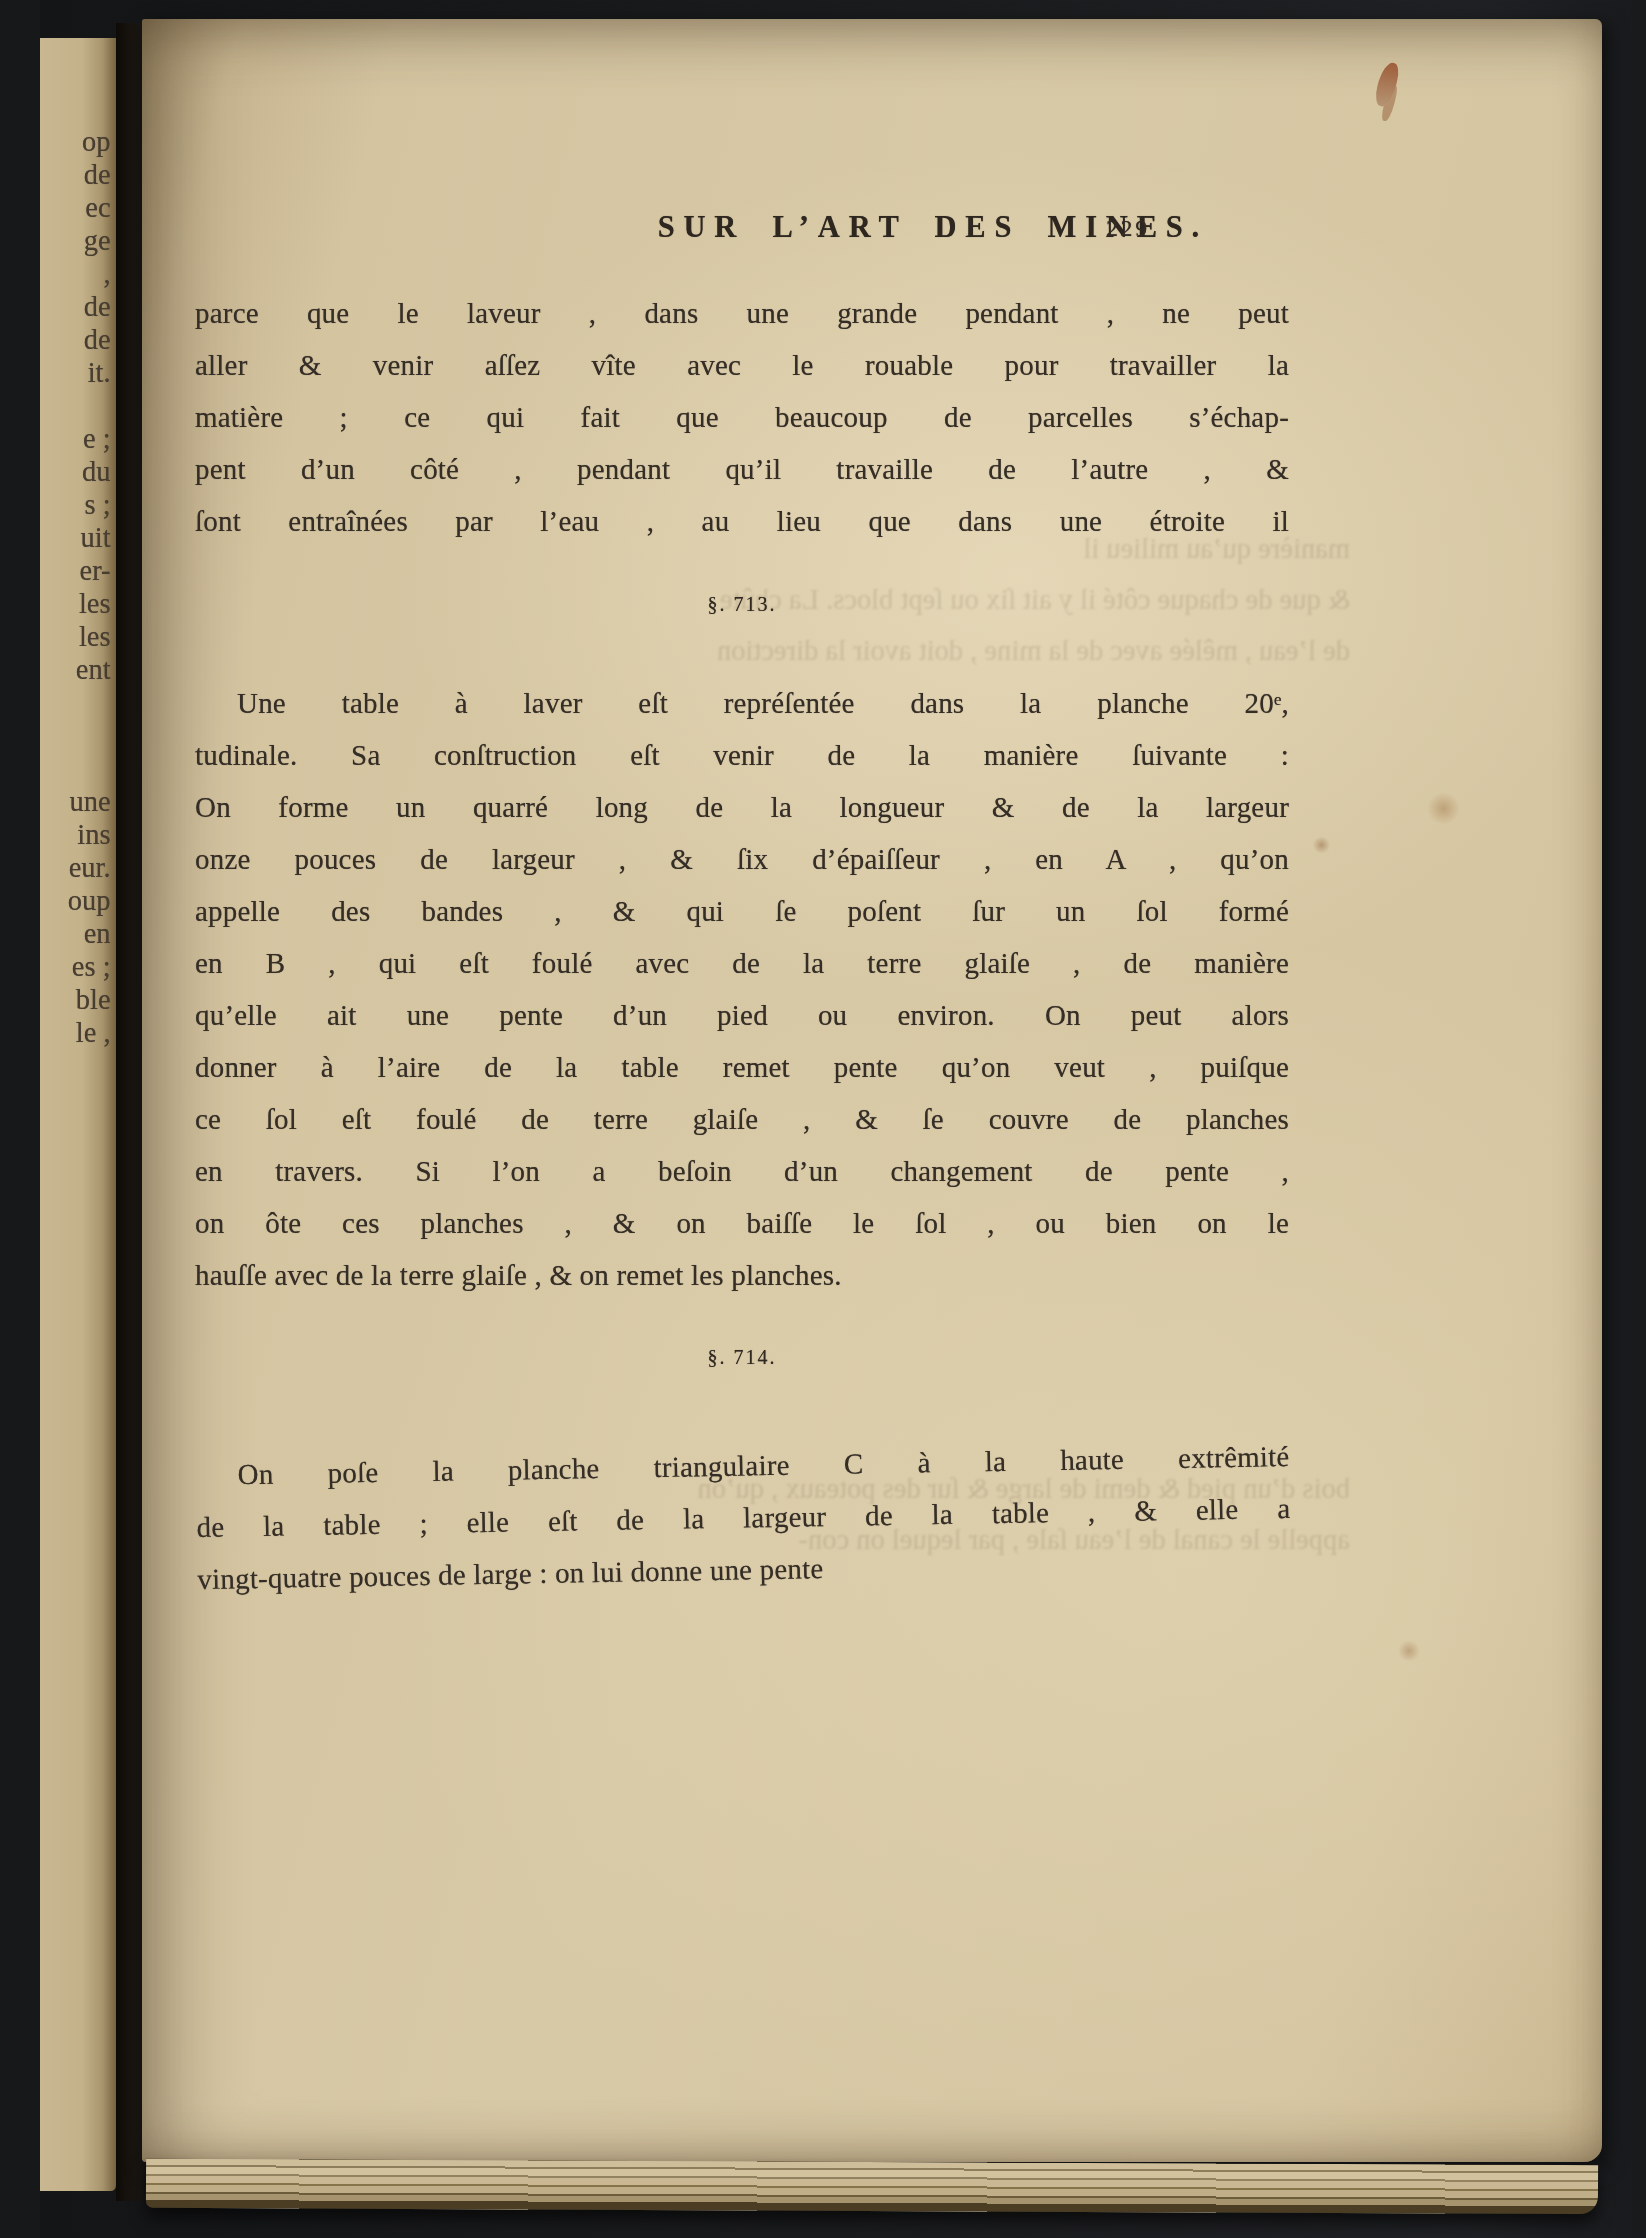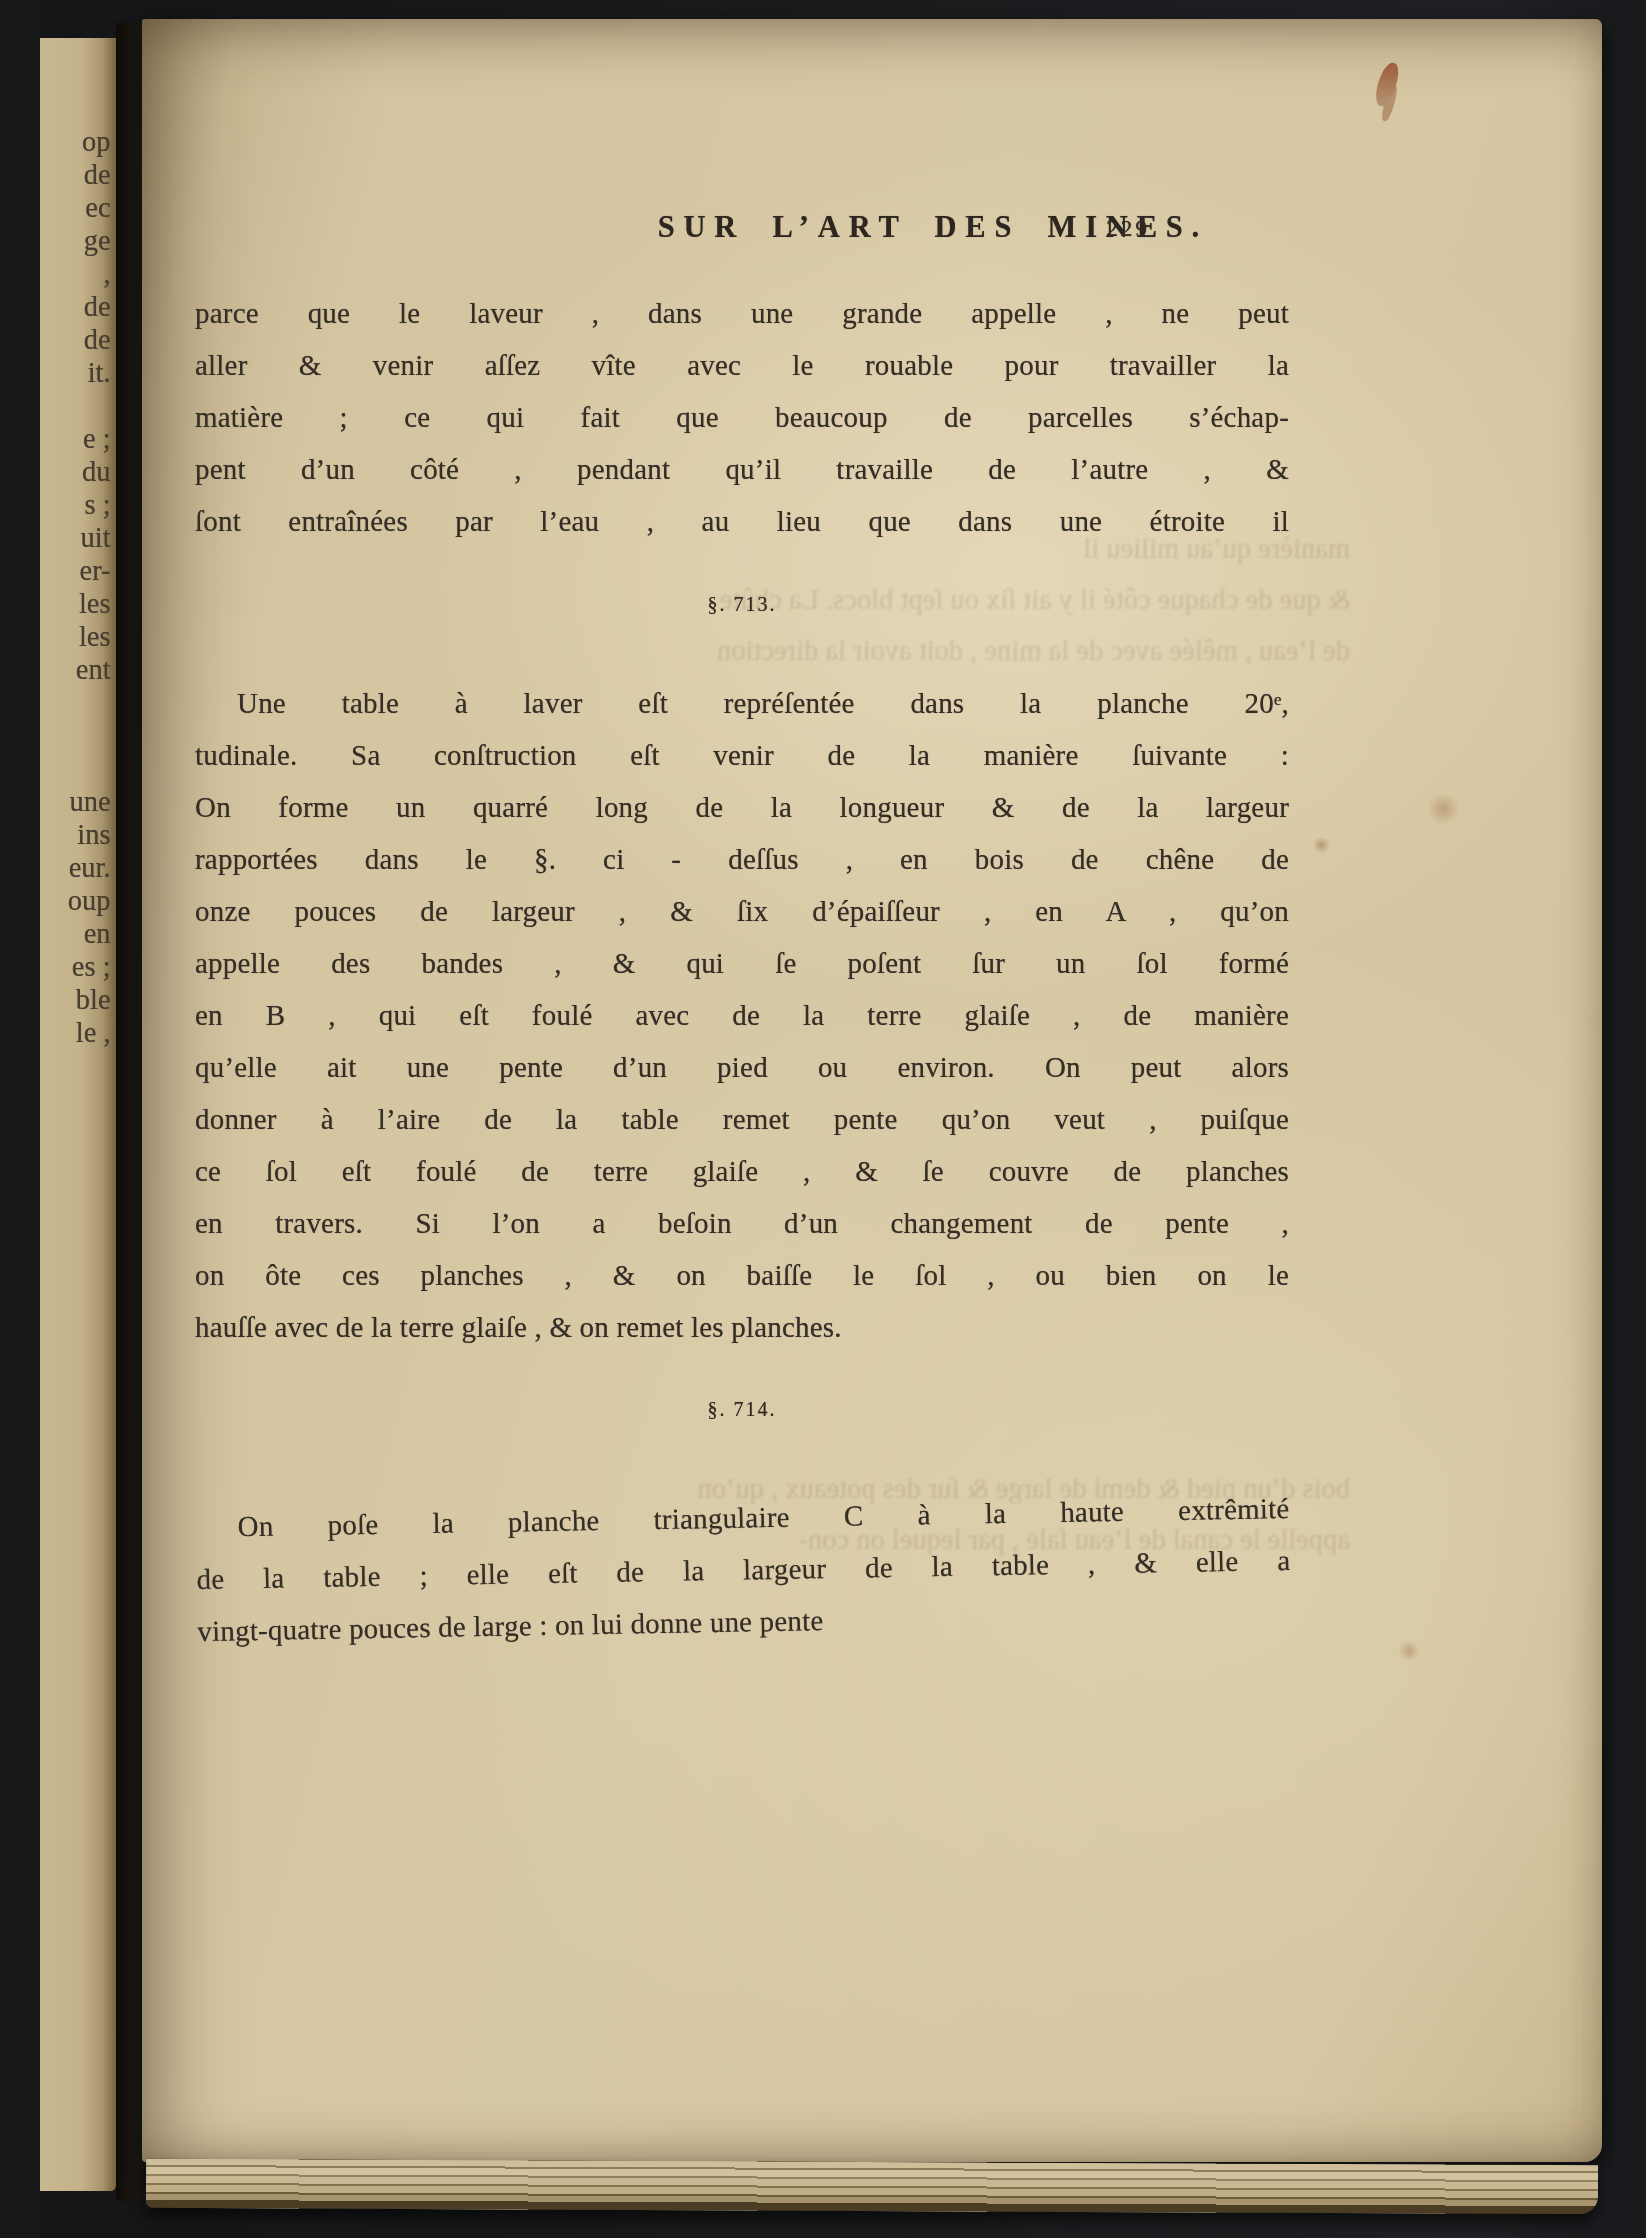--- a/index.html
+++ b/index.html
@@ -182,34 +182,33 @@
       </div>
 
     <div class="text-column">
 
       <div class="header">
         <span class="title">SUR L’ART DES MINES.</span>
         <span class="pagenum">229</span>
       </div>
 
       <div class="para justify">
-          <div class="line first">parce que le laveur , dans une grande appelle , ne peut</div>
+          <div class="line first">parce que le laveur , dans une grande pendant , ne peut</div>
           <div class="line">aller &amp; venir aſſez vîte avec le rouable pour travailler la</div>
           <div class="line">matière ; ce qui fait que beaucoup de parcelles s’échap-</div>
           <div class="line">pent d’un côté , pendant qu’il travaille de l’autre , &amp;</div>
           <div class="line">ſont entraînées par l’eau , au lieu que dans une étroite il</div>
         </div>
 
       <div class="sect">§. 713.</div>
 
       <div class="para justify indent-first">
           <div class="line first">Une table à laver eſt repréſentée dans la planche 20ᵉ,</div>
           <div class="line">tudinale. Sa conſtruction eſt venir de la manière ſuivante :</div>
           <div class="line">On forme un quarré long de la longueur &amp; de la largeur</div>
-          <div class="line">rapportées dans le §. ci - deſſus , en bois de chêne de</div>
           <div class="line">onze pouces de largeur , &amp; ſix d’épaiſſeur , en A , qu’on</div>
           <div class="line">appelle des bandes , &amp; qui ſe poſent ſur un ſol formé</div>
           <div class="line">en B , qui eſt foulé avec de la terre glaiſe , de manière</div>
           <div class="line">qu’elle ait une pente d’un pied ou environ. On peut alors</div>
           <div class="line">donner à l’aire de la table remet pente qu’on veut , puiſque</div>
           <div class="line">ce ſol eſt foulé de terre glaiſe , &amp; ſe couvre de planches</div>
           <div class="line">en travers. Si l’on a beſoin d’un changement de pente ,</div>
           <div class="line">on ôte ces planches , &amp; on baiſſe le ſol , ou bien on le</div>
           <div class="line last">hauſſe avec de la terre glaiſe , &amp; on remet les planches.</div>
         </div>

